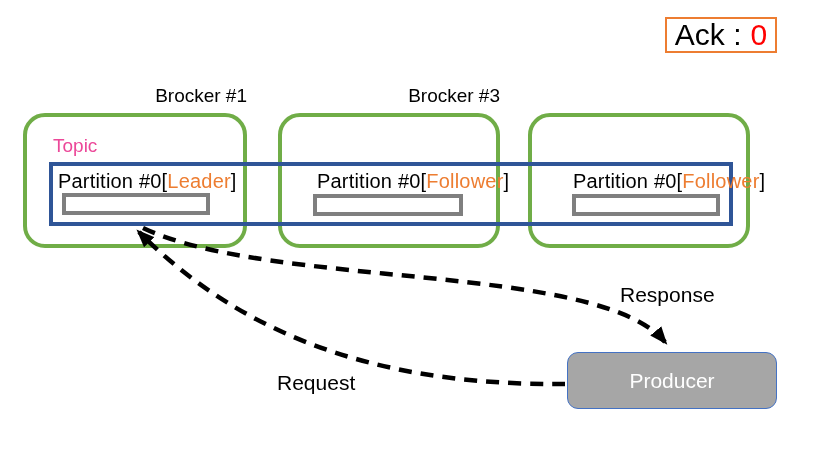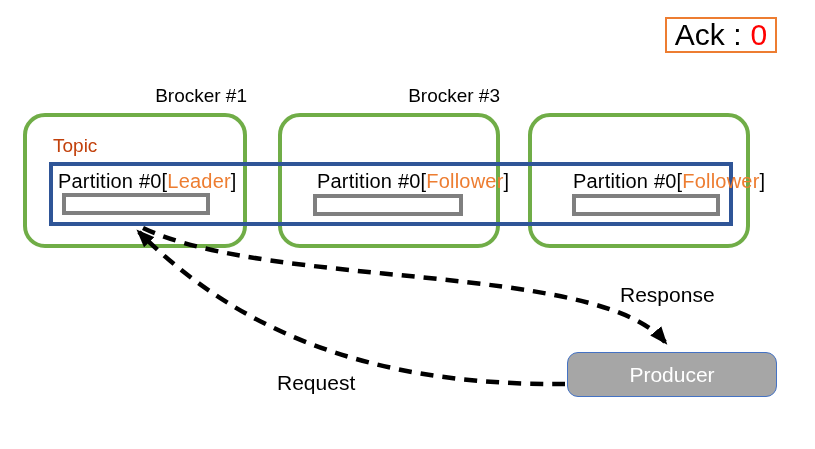--- a/index.html
+++ b/index.html
@@ -26,36 +26,36 @@
   .broker-box{
     top:113px;width:224px;height:135px;box-sizing:border-box;
     border:4px solid #70AD47;border-radius:22px;background:transparent;z-index:1;
   }
 
   
   .topic-box{
     left:49px;top:162px;width:684px;height:64px;box-sizing:border-box;
     border:4px solid #2F5597;background:transparent;z-index:2;
   }
-  .topic-label{left:53px;top:135px;font-size:19px;color:#c2410c;z-index:3;}
+  .topic-label{left:53px;top:135px;font-size:19px;color:#ec4899;z-index:3;}
 
   
   .partition-label{
     top:170px;font-size:20px;color:#000;white-space:nowrap;z-index:3;
     letter-spacing:0.2px;
   }
   .partition-label .role{color:#ED7D31;margin-top:48px;}
   .partition-slot{
     top:194px;width:148px;height:22px;box-sizing:border-box;
     border:4px solid #7F7F7F;background:#fff;z-index:3;
   }
 
   
   .producer-box{
-    left:567px;top:352px;width:210px;height:45px;box-sizing:border-box;
+    left:567px;top:352px;width:210px;height:57px;box-sizing:border-box;
     background:#A6A6A6;border:1.5px solid #4472C4;border-radius:11px;
     display:flex;align-items:center;justify-content:center;
     font-size:21px;color:#ffffff;z-index:3;
   }
 
   
   .flow-label{font-size:21px;color:#000;z-index:5;}
   #request-label{left:277px;top:371px;text-align:right;}
   #response-label{left:620px;top:283px;}
 

